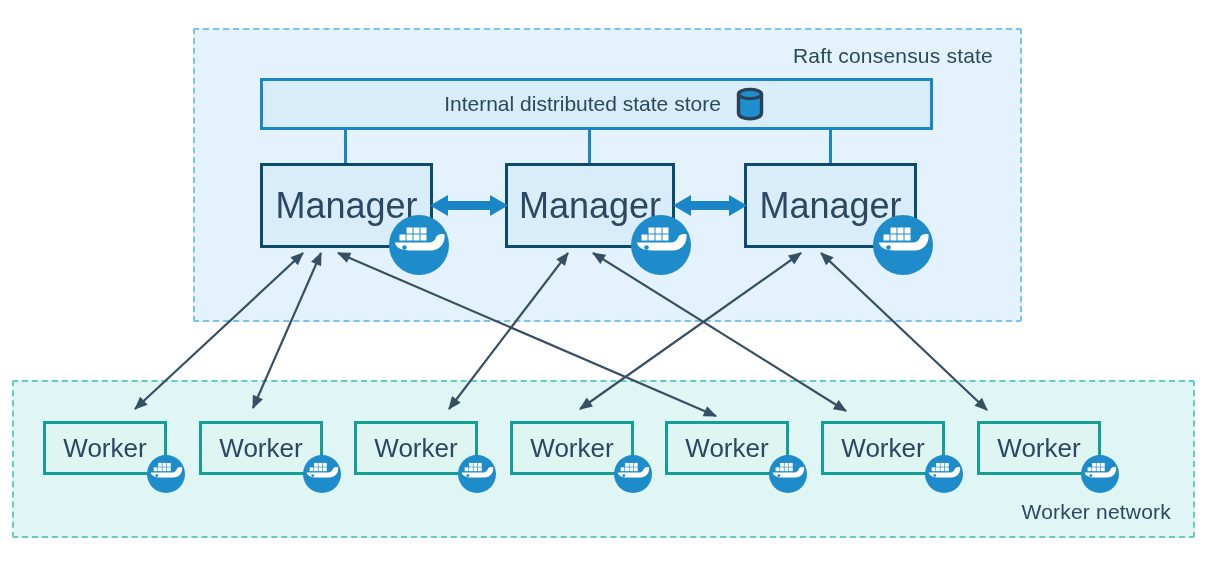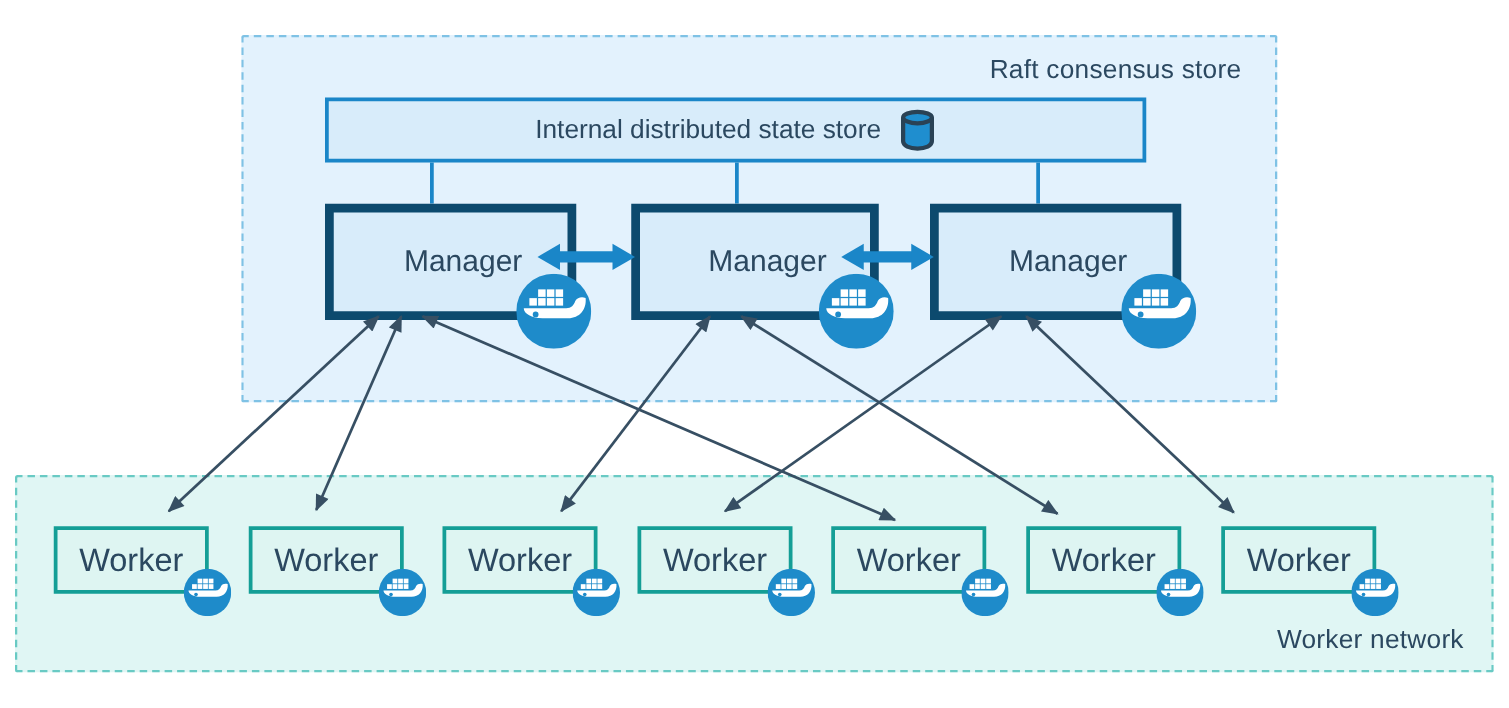--- a/index.html
+++ b/index.html
@@ -17,29 +17,29 @@
     left:12px;top:380px;width:1179px;height:154px;
     background:#e0f6f4;border:2px dashed #69cac4;border-radius:2px;
   }
   .group-label{font-size:21px;letter-spacing:.2px;color:#2b4860;}
   .raft-label{right:27px;top:14px;}
   .gossip-label{right:22px;bottom:12px;}
   
   .store-box{
     left:260px;top:78px;width:651px;height:46px;
     background:#d8ecfa;border:3px solid #1a86c8;
-    display:flex;align-items:center;justify-content:center;gap:14px;
+    display:flex;align-items:center;justify-content:center;gap:14px;padding-left:16px;
   }
   .store-box .lbl{font-size:21px;}
   
   .vline{width:3px;top:130px;height:33px;background:#1a86c8;}
   
   .manager{
-    top:163px;height:79px;background:#d8ecfa;border:7px solid #0c4a6e;
-    display:flex;align-items:center;justify-content:center;font-size:24px;padding-left:20px;
+    top:163px;height:79px;background:#d8ecfa;border:3px solid #0c4a6e;
+    display:flex;align-items:center;justify-content:center;font-size:36px;
   }
   .m1{left:260px;width:167px;}
   .m2{left:505px;width:164px;}
   .m3{left:744px;width:167px;}
   
   .worker{
     top:421px;height:48px;width:118px;background:#def5f2;border:3px solid #149e96;
     display:flex;align-items:center;justify-content:center;font-size:26px;
   }
   .whale{position:absolute;pointer-events:none;}
@@ -73,21 +73,21 @@
         <ellipse cx="15" cy="7" rx="11.5" ry="4.6" fill="#1f8ecf" stroke="#2a4255" stroke-width="3.4"></ellipse>
       </symbol>
     </defs>
   </svg>
 
   <div class="abs gossip-group">
     <div class="abs group-label gossip-label">Worker network</div>
   </div>
 
   <div class="abs raft-group">
-    <div class="abs group-label raft-label">Raft consensus store</div>
+    <div class="abs group-label raft-label">Raft consensus state</div>
   </div>
 
   <div class="abs store-box">
     <span class="lbl">Internal distributed state store</span>
     <svg width="30" height="34">
         <use href="#cylinder"></use>
       </svg>
   </div>
 
   <div class="abs vline" style="left:344px"></div>

